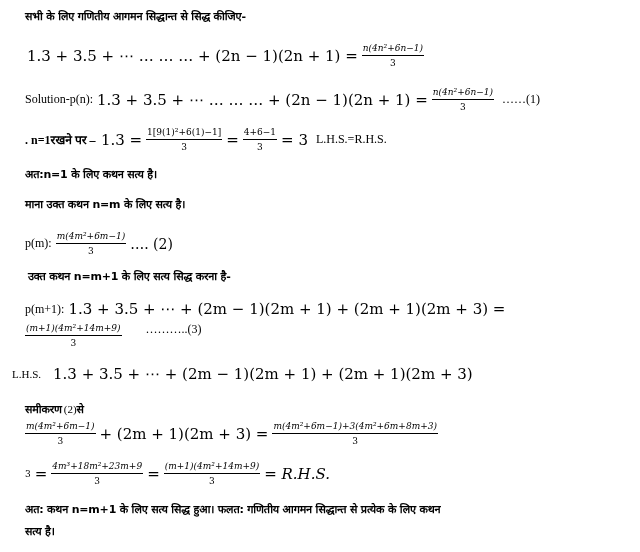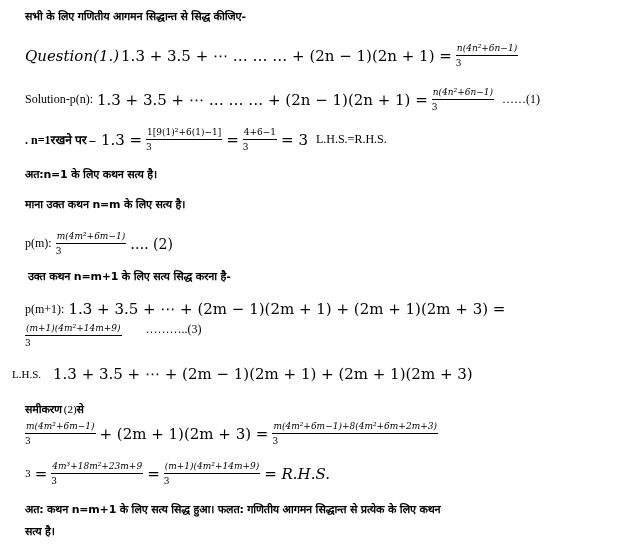--- a/index.html
+++ b/index.html
@@ -2,32 +2,31 @@
 <html><head>
 <meta charset="utf-8">
 <style>
   html, body { margin:0; padding:0; background:#ffffff; }
   body { width:640px; height:552px; position:relative; overflow:hidden; color:#000; }
   .abs { position:absolute; white-space:nowrap; }
   .hi { font-family:"DejaVu Sans", sans-serif; font-weight:bold; font-size:11px; letter-spacing:-0.2px; }
   .rm { font-family:"Liberation Serif", serif; font-size:12px; }
   .mt { font-family:"DejaVu Serif", serif; font-size:15px; }
   .it { font-style:italic; }
-  .frac { display:inline-block; vertical-align:middle; font-family:"DejaVu Serif", serif; font-size:9px; line-height:12px; }
+  .frac { display:inline-block; vertical-align:middle; text-align:center; font-family:"DejaVu Serif", serif; font-size:9px; line-height:12px; }
   .frac .num { display:block; border-bottom:1px solid #000; padding:0 1px 1px 1px; }
   .frac .den { display:block; padding-top:1px; }
   .row { display:flex; align-items:center; }
 </style>
 </head>
 <body>
 
 <div class="abs hi" style="left:25px;top:8px;">सभी के लिए गणितीय आगमन सिद्धान्त से सिद्ध कीजिए-</div>
 
 <div class="abs row" style="left:25px;top:42px;">
-  <span class="mt it">Question(1.)</span>
   <span class="mt" style="margin-left:2px;">1.3 + 3.5 + ⋯ … … … + (2n − 1)(2n + 1) =</span>
   <span class="frac" style="margin-left:4px;">
     <span class="num it">n(4n²+6n−1)</span>
     <span class="den">3</span>
   </span>
 </div>
 
 <div class="abs row" style="left:25px;top:86px;">
   <span class="rm">Solution-p(n):</span>
   <span class="mt" style="margin-left:4px;">1.3 + 3.5 + ⋯ … … … + (2n − 1)(2n + 1) =</span>
@@ -92,21 +91,21 @@
   <span class="hi">से</span>
 </div>
 
 <div class="abs row" style="left:25px;top:420px;">
   <span class="frac">
     <span class="num it">m(4m²+6m−1)</span>
     <span class="den">3</span>
   </span>
   <span class="mt" style="margin:0 4px;">+ (2m + 1)(2m + 3) =</span>
   <span class="frac">
-    <span class="num it">m(4m²+6m−1)+8(4m²+6m+2m+3)</span>
+    <span class="num it">m(4m²+6m−1)+3(4m²+6m+8m+3)</span>
     <span class="den">3</span>
   </span>
 </div>
 
 <div class="abs row" style="left:25px;top:460px;">
   <span class="frac">
     <span class="den">3</span>
   </span>
   <span class="mt" style="margin:0 4px;">=</span>
   <span class="frac">

